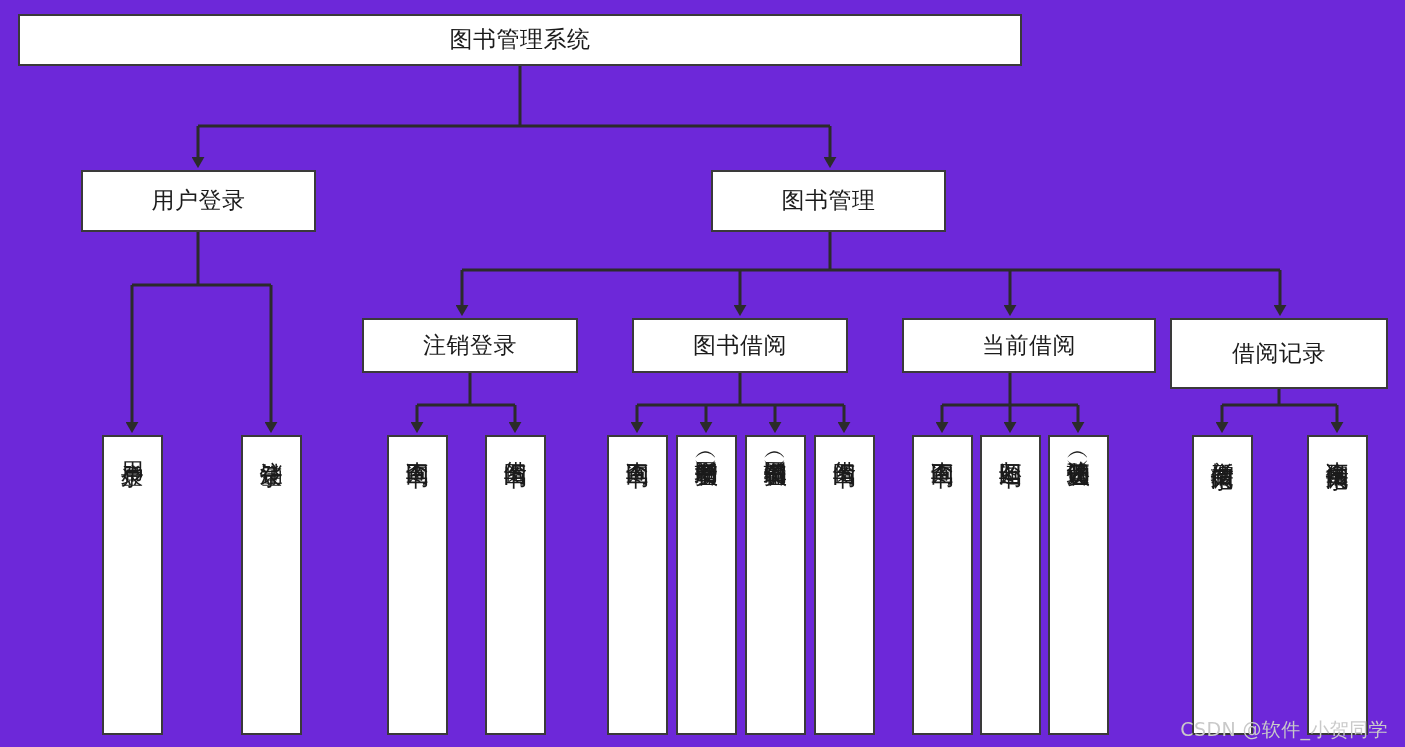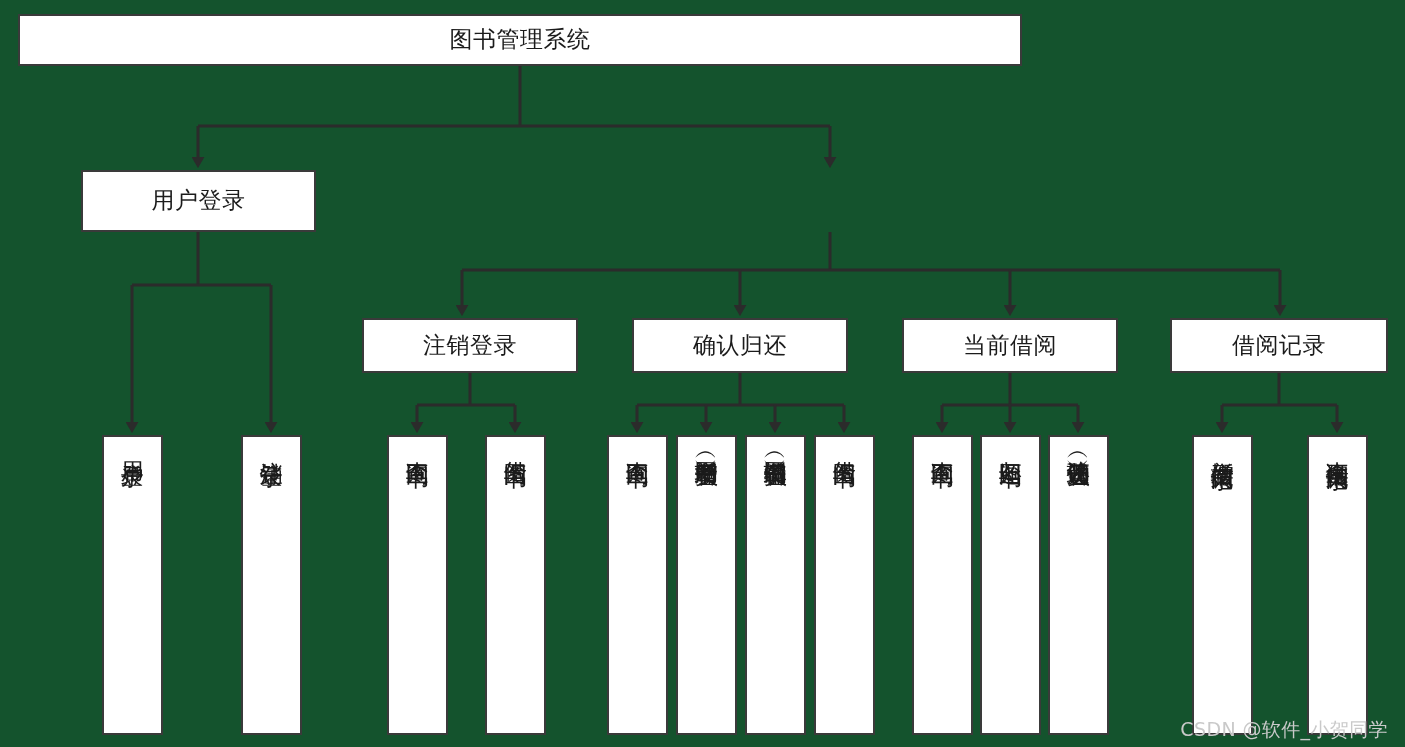--- a/index.html
+++ b/index.html
@@ -5,21 +5,21 @@
 <style>
   html,body{margin:0;padding:0;background:#ffffff;}
   body{
     font-family:"DejaVu Sans","Liberation Sans",sans-serif;
     color:#1a1a1a;
   }
   #canvas{
     position:relative;
     width:1405px;
     height:747px;
-    background:#14532d;
+    background:#6d28d9;
     overflow:hidden;
   }
   
   #wires{
     position:absolute;
     left:0; top:0;
     width:1405px; height:747px;
     pointer-events:none;
   }
   
@@ -131,34 +131,37 @@
   </svg>
 
   <div class="node root horiz" style="left:18px;top:14px;width:1004px;height:52px;">
     <span class="lbl">图书管理系统</span>
   </div>
 
   <div class="node horiz" style="left:81px;top:170px;width:235px;height:62px;">
     <span class="lbl">用户登录</span>
   </div>
 
+  <div class="node horiz" style="left:711px;top:170px;width:235px;height:62px;">
+    <span class="lbl">图书管理</span>
+  </div>
 
   <div class="node horiz" style="left:362px;top:318px;width:216px;height:55px;">
     <span class="lbl">注销登录</span>
   </div>
 
   <div class="node horiz" style="left:632px;top:318px;width:216px;height:55px;">
-    <span class="lbl">确认归还</span>
-  </div>
-
-  <div class="node horiz" style="left:902px;top:318px;width:216px;height:55px;">
+    <span class="lbl">图书借阅</span>
+  </div>
+
+  <div class="node horiz" style="left:902px;top:318px;width:254px;height:55px;">
     <span class="lbl">当前借阅</span>
   </div>
 
-  <div class="node horiz" style="left:1170px;top:318px;width:218px;height:55px;">
+  <div class="node horiz" style="left:1170px;top:318px;width:218px;height:71px;">
     <span class="lbl">借阅记录</span>
   </div>
 
   <div class="node leaf" style="left:102px;top:435px;width:61px;height:300px;">
     <span class="lbl">用户登录</span>
   </div>
 
   <div class="node leaf" style="left:241px;top:435px;width:61px;height:300px;">
     <span class="lbl">注销登录</span>
   </div>

